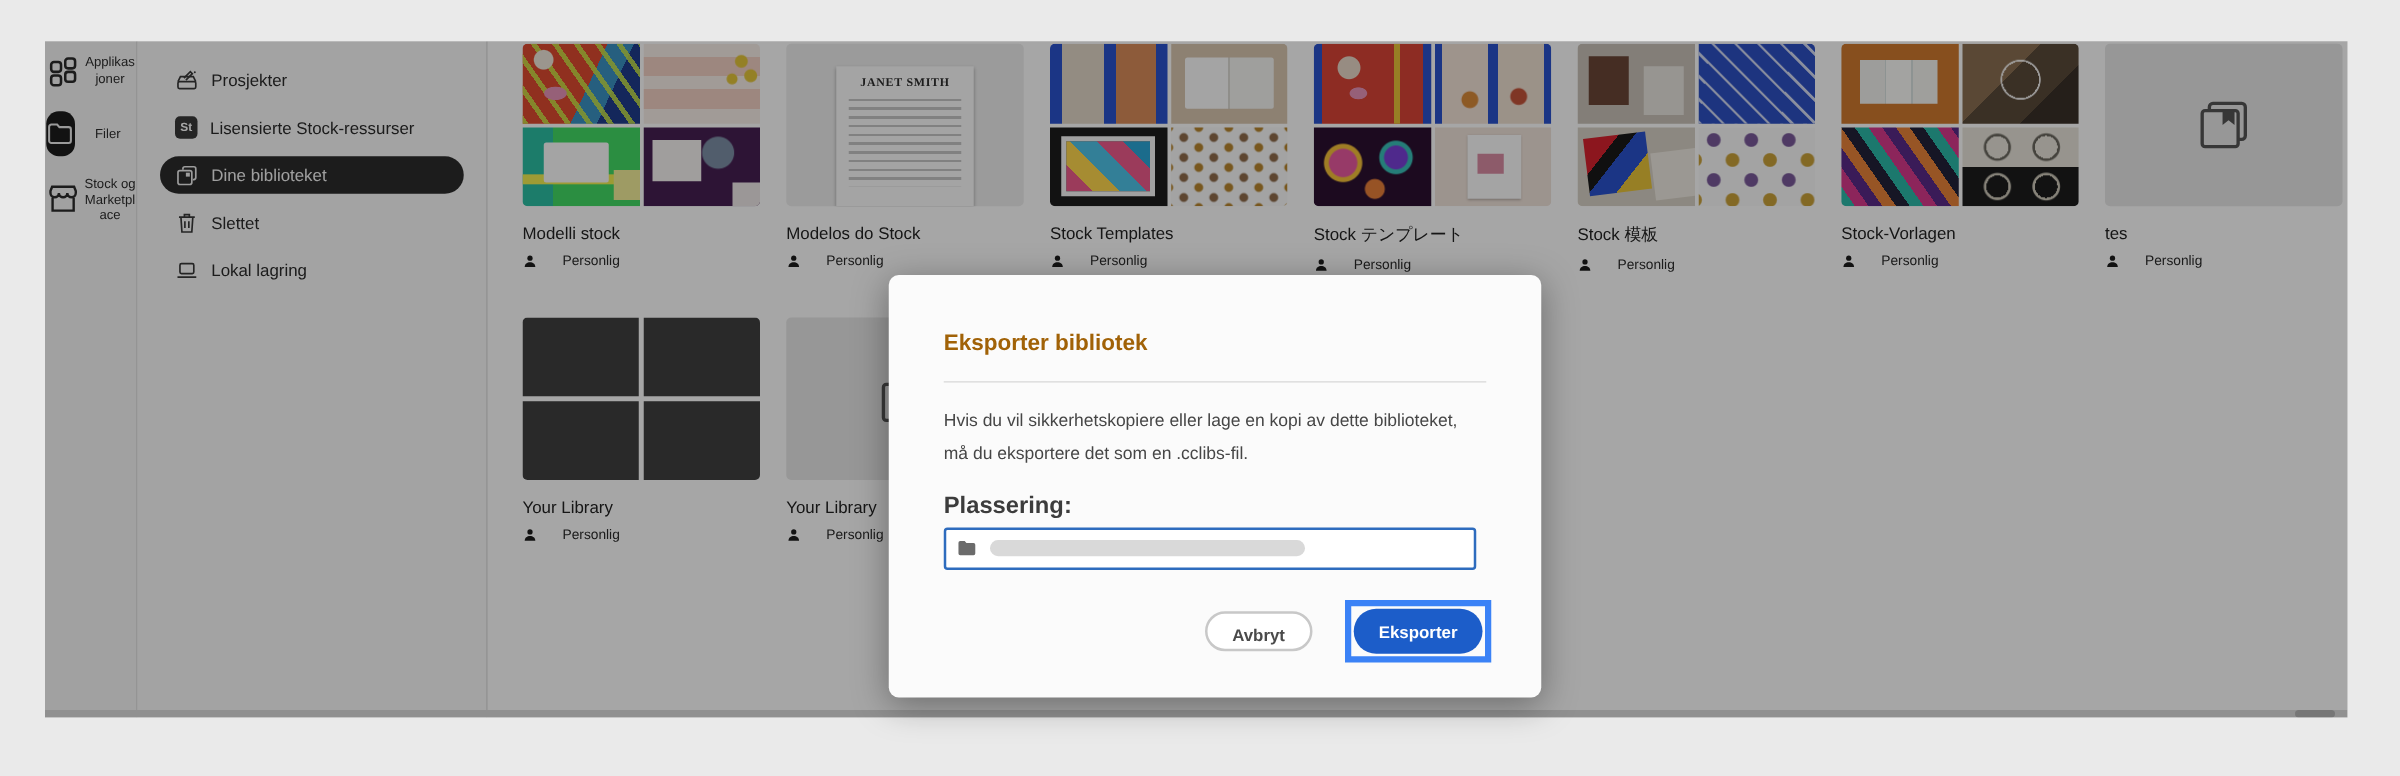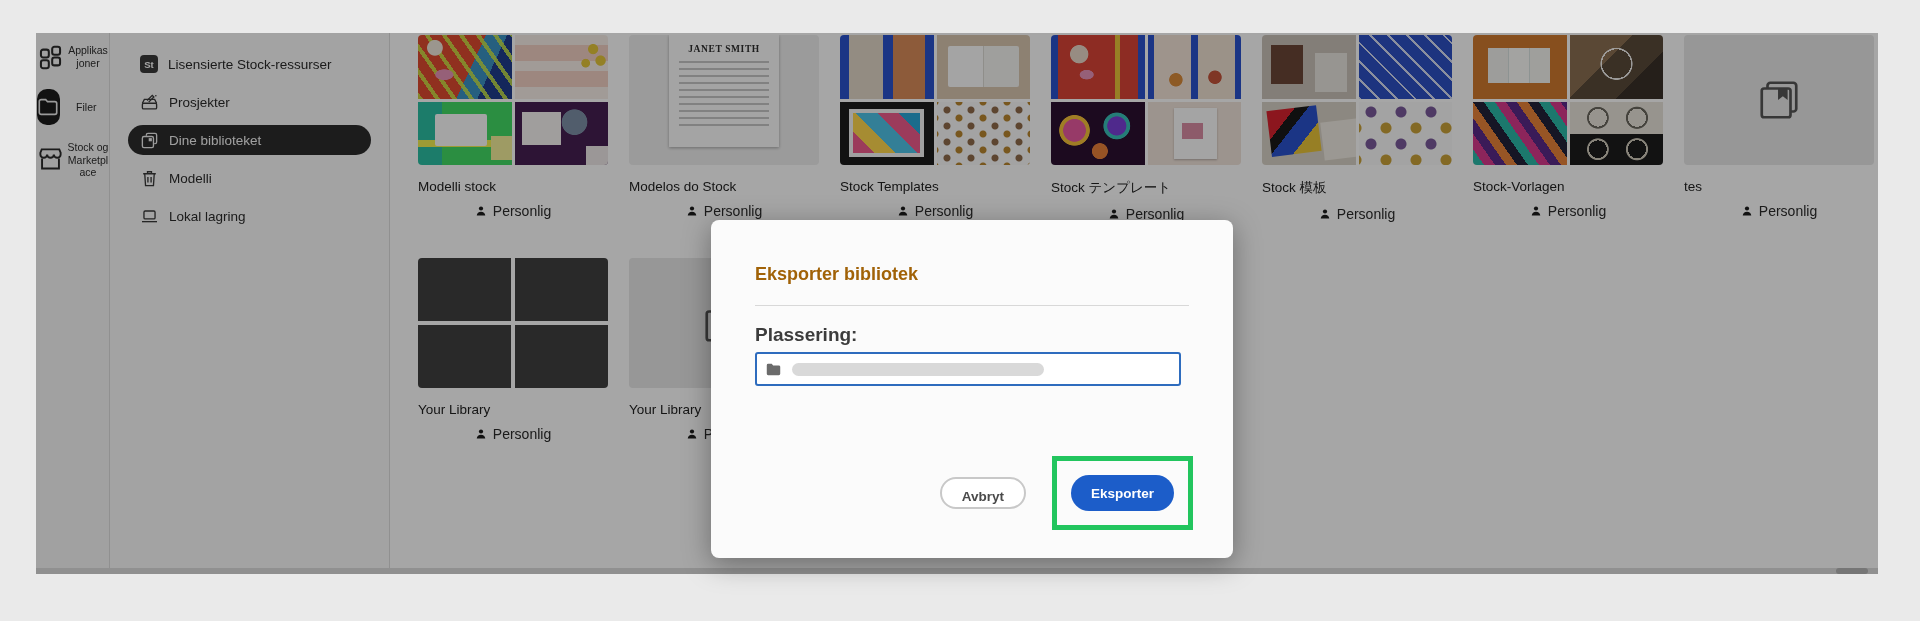--- a/index.html
+++ b/index.html
@@ -29,21 +29,21 @@
   .menu-section{font-size:12.5px;font-weight:bold;color:#2b2b2b;padding:26px 0 6px 30px;}
 
   
   .content{flex:1;padding:2px 0 0 28px;display:flex;flex-wrap:wrap;gap:36px 21px;align-content:flex-start;overflow:hidden;}
   .card{width:190px;cursor:pointer;}
   .thumb{width:190px;height:130px;border-radius:4px;overflow:hidden;display:grid;
          grid-template-columns:1fr 1fr;grid-template-rows:1fr 1fr;gap:3px;background:#fff;}
   .thumb .cell{position:relative;overflow:hidden;}
   .thumb .cell i{position:absolute;display:block;}
   .card-title{margin-top:14px;font-size:13.5px;color:#232323;}
-  .card-access{margin-top:9px;display:flex;align-items:center;gap:6px;font-size:14px;color:#2b2b2b;justify-content:center;}
+  .card-access{margin-top:9px;display:flex;align-items:center;gap:20px;font-size:11px;color:#2b2b2b;}
   .card-access .pic{color:#1c1c1c;display:flex;}
 
   
   .t1 .ca{background:
       radial-gradient(circle at 18% 20%,#efe7da 0 8%,transparent 9%),
       radial-gradient(ellipse at 28% 62%,#e694b8 0 9%,transparent 10%),
       repeating-linear-gradient(55deg,rgba(202,229,70,.85) 0 4px,rgba(202,229,70,0) 4px 14px),
       linear-gradient(115deg,#de4a30 0 55%,#3b93c4 55% 72%,#203c8c 72%);}
   .t1 .cb{background:
       radial-gradient(circle at 84% 22%,#e3c53a 0 5%,transparent 6%),
@@ -54,21 +54,21 @@
       linear-gradient(180deg,transparent 0 60%,#f2ee52 60% 72%,transparent 72%),
       linear-gradient(90deg,#2bbfa3 0 26%,#43da64 26%);}
   .t1 .cc i{left:18%;top:20%;width:56%;height:50%;background:#fcfcfc;border-radius:2px;box-shadow:52px 18px 0 -4px #f3ef9a;}
   .t1 .cd{background:
       radial-gradient(circle at 64% 32%,#7d8fa6 0 17%,transparent 18%),
       radial-gradient(circle at 24% 56%,#cf2f7b 0 7%,transparent 8%),
       #461f52;}
   .t1 .cd i{left:8%;top:16%;width:42%;height:52%;background:#f6f3f1;box-shadow:58px 28px 0 -6px #efe9e9;}
 
   
-  .t2{display:flex;align-items:flex-start;justify-content:center;background:#efefef;grid-template-columns:none;}
+  .t2{display:flex;align-items:flex-end;justify-content:center;background:#efefef;grid-template-columns:none;}
   .sheet{width:58%;height:86%;background:#fcfcfc;box-shadow:0 1px 3px rgba(0,0,0,.3);text-align:center;padding-top:9px;box-sizing:border-box;}
   .rname{font-family:"Liberation Serif",serif;font-size:9.5px;font-weight:bold;letter-spacing:.6px;color:#2e2e2e;white-space:nowrap;}
   .rlines{margin:7px auto 0;width:82%;height:68%;
       background:repeating-linear-gradient(180deg,#c7c7c7 0 2px,transparent 2px 7px);}
 
   
   .t3 .ca{background:linear-gradient(90deg,#2a52cc 0 10%,#e2d7c8 10% 46%,#2a52cc 46% 56%,#d98d5a 56% 90%,#2a52cc 90%);}
   .t3 .cb{background:#d9c6b0;}
   .t3 .cb i{left:12%;top:18%;width:76%;height:64%;border-radius:2px;
       background:linear-gradient(90deg,#fcfcfc 0 49%,#dcdad4 49% 51%,#f4f4f1 51%);}
@@ -151,21 +151,21 @@
   .mdivider{height:1px;background:#d8d8d8;margin-top:20px;}
   .mbody{margin:18px 0 0;font-size:14px;line-height:1.85;color:#464646;}
   .flabel{margin-top:18px;font-size:19px;font-weight:bold;color:#3c3c3c;}
   .finput{margin-top:6px;height:30px;border:2px solid #2e6cbe;border-radius:3px;background:#fff;
           display:flex;align-items:center;padding:0 8px;box-sizing:content-box;width:406px;cursor:text;}
   .finput .fic{color:#6b6b6b;display:flex;flex:none;}
   .redact{margin-left:10px;width:252px;height:13px;border-radius:7px;background:#d9d9d9;}
   .actions{position:absolute;right:40px;bottom:28px;display:flex;align-items:center;gap:26px;}
   .btn{font-family:"Liberation Sans",sans-serif;font-size:13.5px;font-weight:bold;cursor:pointer;}
   .btn-cancel{height:32px;padding:10px 20px;border-radius:16px;border:2px solid #c8c8c8;background:#fff;color:#4a4a4a;}
-  .highlight{border:5px solid #22c55e;padding:14px;line-height:0;}
+  .highlight{border:5px solid #3b82f6;padding:2px;line-height:0;}
   .btn-primary{height:36px;padding:0 20px;border-radius:18px;border:none;background:#1c5dc9;color:#fff;}
   svg{display:block;}
 </style>
 </head>
 <body>
 
 <svg width="0" height="0" style="position:absolute">
   <defs>
     <symbol id="i-apps" viewBox="0 0 24 24">
         <g fill="none" stroke="currentColor" stroke-width="1.8">
@@ -265,46 +265,46 @@
             <svg width="27" height="27">
               <use href="#i-store"></use>
             </svg>
           </span>
         <span class="rail-label">Stock og Marketplace</span>
       </div>
     </nav>
 
     <nav class="menu">
       <div class="menu-item">
-        <span class="st-badge">St</span>
-        <span>Lisensierte Stock-ressurser</span>
-      </div>
-      <div class="menu-item">
         <span class="mic">
             <svg width="19" height="19">
               <use href="#i-projects"></use>
             </svg>
           </span>
         <span>Prosjekter</span>
+      </div>
+      <div class="menu-item">
+        <span class="st-badge">St</span>
+        <span>Lisensierte Stock-ressurser</span>
       </div>
       <div class="menu-item active">
         <span class="mic">
             <svg width="19" height="19">
               <use href="#i-libs"></use>
             </svg>
           </span>
         <span>Dine biblioteket</span>
       </div>
       <div class="menu-item">
         <span class="mic">
             <svg width="19" height="19">
               <use href="#i-trash"></use>
             </svg>
           </span>
-        <span>Modelli</span>
+        <span>Slettet</span>
       </div>
       <div class="menu-item">
         <span class="mic">
             <svg width="19" height="19">
               <use href="#i-laptop"></use>
             </svg>
           </span>
         <span>Lokal lagring</span>
       </div>
     </nav>
@@ -496,20 +496,21 @@
     <div class="hscroll">
       <div class="hthumb"></div>
     </div>
   </div>
 
   <div class="overlay"></div>
 
   <div class="modal">
     <h2>Eksporter bibliotek</h2>
     <div class="mdivider"></div>
+    <p class="mbody">Hvis du vil sikkerhetskopiere eller lage en kopi av dette biblioteket, må du eksportere det som en .cclibs-fil.</p>
     <div class="flabel">Plassering:</div>
     <div class="finput">
       <span class="fic">
           <svg width="17" height="17">
             <use href="#i-folderfill"></use>
           </svg>
         </span>
       <span class="redact"></span>
     </div>
     <div class="actions">

